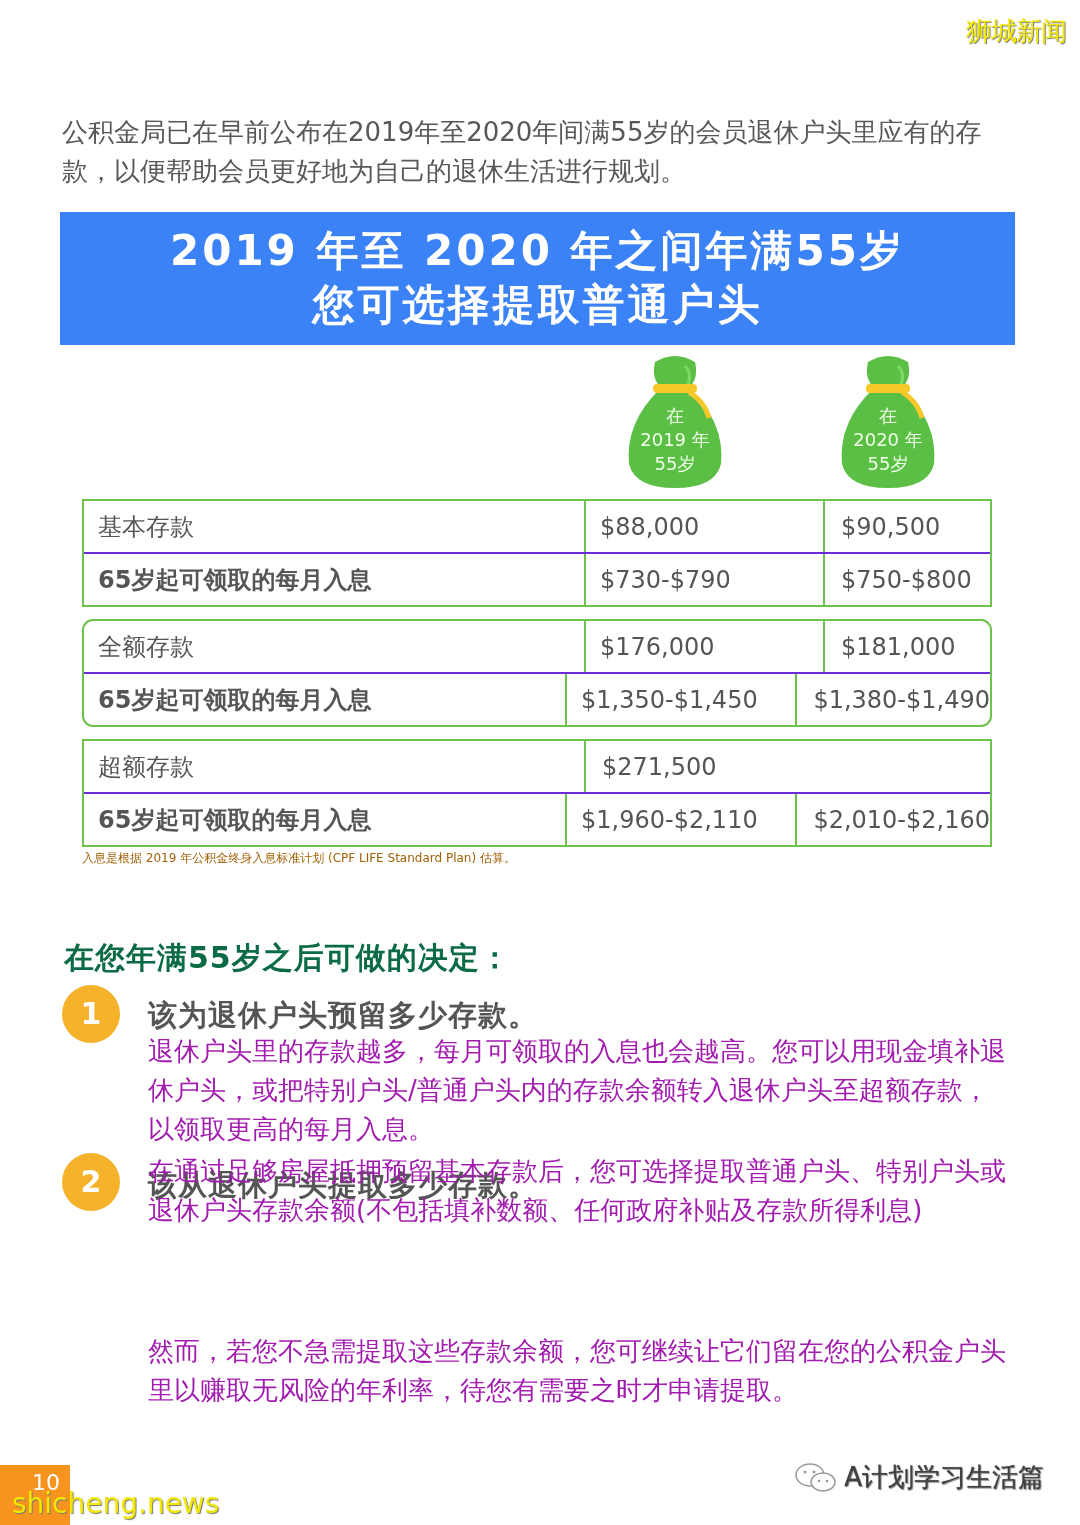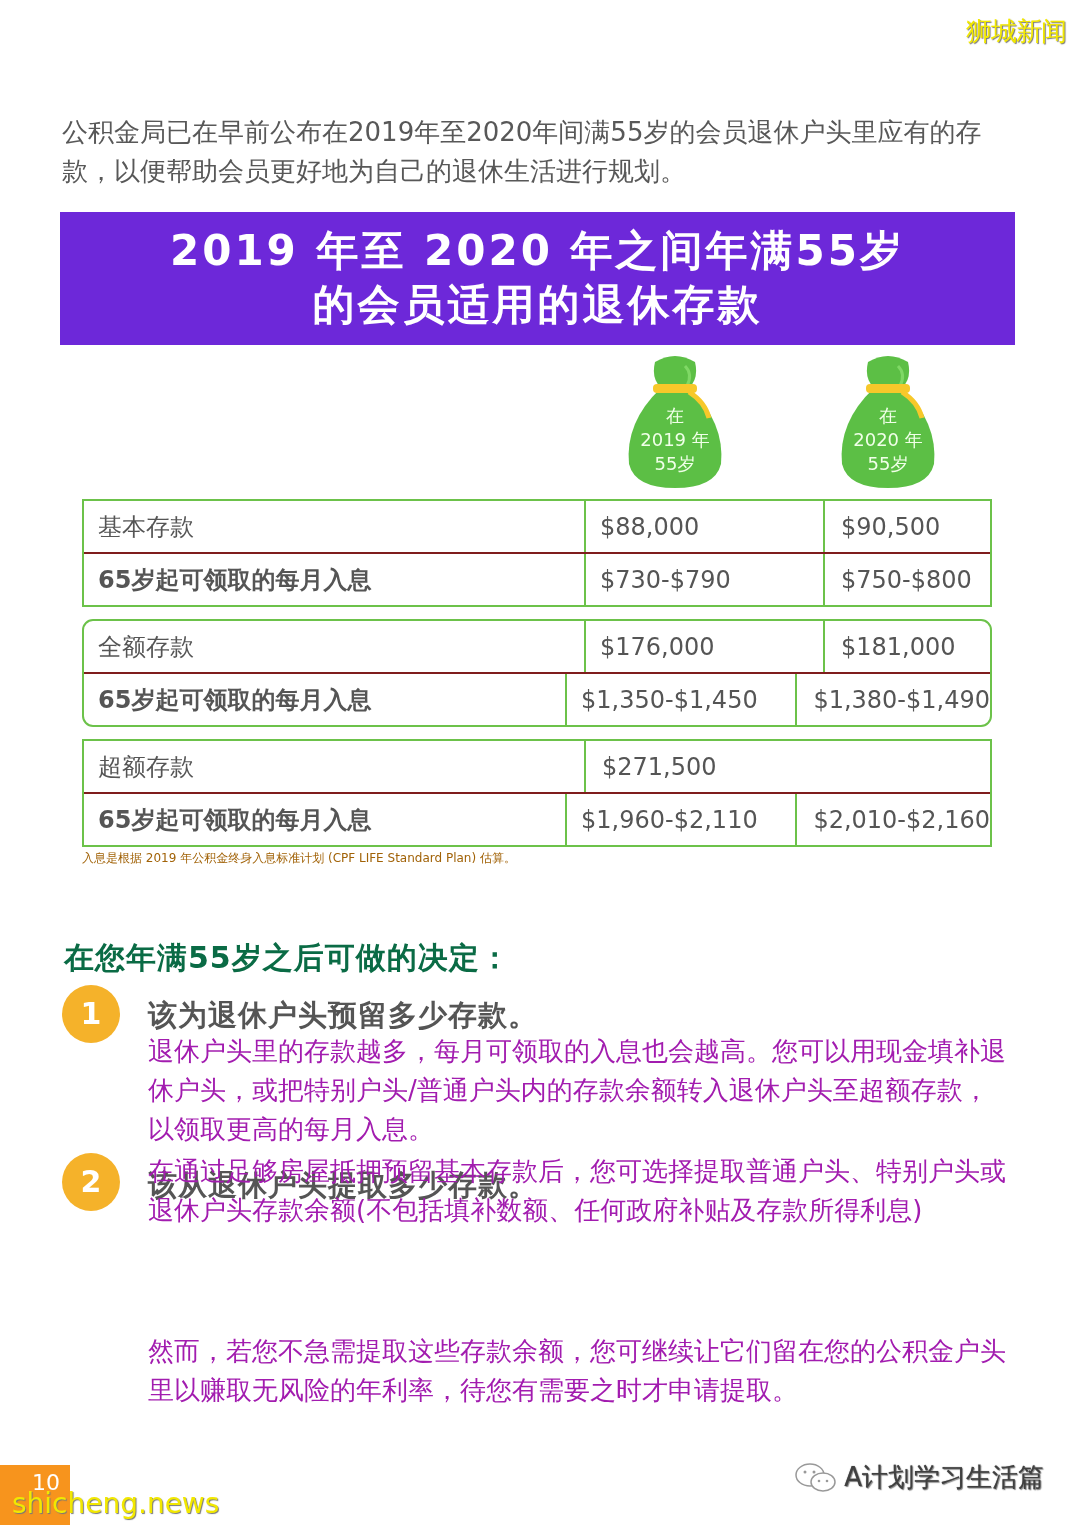--- a/index.html
+++ b/index.html
@@ -8,37 +8,37 @@
     background:#ffffff; font-family:"DejaVu Sans", "Liberation Sans", sans-serif; color:#555555;
   }
   .watermark-top {
     position:absolute; right:14px; top:14px; font-size:26px; color:#f2e800;
     text-shadow:1px 1px 1px #777; letter-spacing:-1px;
   }
   .intro {
     position:absolute; left:62px; top:113px; width:960px; font-size:26px; line-height:39px; color:#585858;
   }
   .banner {
-    position:absolute; left:60px; top:212px; width:955px; height:133px; background:#6d28d9;
+    position:absolute; left:60px; top:212px; width:955px; height:133px; background:#3b82f6;
     color:#ffffff; text-align:center; font-weight:bold; font-size:42px; line-height:54px;
     letter-spacing:3px; padding-top:12px; box-sizing:border-box;
   }
   .bag {
     position:absolute; width:100px; height:140px; top:352px;
   }
   .bag svg { position:absolute; left:0; top:0; }
   .bag .bag-text {
     position:absolute; left:0; top:52px; width:100px; text-align:center; color:#f0ffe8;
     font-size:18px; line-height:24px;
   }
   .table-group {
     position:absolute; left:82px; width:910px; border:2px solid #6cc24a; box-sizing:border-box;
   }
   .row { display:flex; height:51px; }
-  .row + .row { border-top:2px solid #7f1d1d; }
+  .row + .row { border-top:2px solid #6d28d9; }
   .cell {
     display:flex; align-items:center; box-sizing:border-box; font-size:24px; color:#555;
   }
   .cell.label { width:500px; padding-left:14px; }
   .cell.v1 { width:239px; border-left:2px solid #6cc24a; padding-left:14px; }
   .cell.v2 { flex:1; border-left:2px solid #6cc24a; padding-left:16px; }
   .cell.bold { font-weight:bold; }
   .footnote {
     position:absolute; left:82px; top:850px; font-size:12px; color:#a16207;
   }
@@ -71,21 +71,21 @@
 </style>
 </head>
 <body>
 
 <div class="watermark-top">狮城新闻</div>
 
 <div class="intro">公积金局已在早前公布在2019年至2020年间满55岁的会员退休户头里应有的存款，以便帮助会员更好地为自己的退休生活进行规划。</div>
 
 <div class="banner">
   <div>2019 年至 2020 年之间年满55岁</div>
-  <div>的会员适用的退休存款</div>
+  <div>您可选择提取普通户头</div>
 </div>
 
 <div class="bag" style="left:625px;">
   <svg width="100" height="140" viewBox="0 0 100 140">
     <path d="M30 10 Q50 -2 70 10 Q74 26 64 36 L36 36 Q26 26 30 10 Z" fill="#5cbf45"></path>
     <path d="M36 36 Q0 70 4 112 Q10 136 50 136 Q90 136 96 112 Q100 70 64 36 Z" fill="#5cbf45"></path>
     <path d="M60 14 Q68 22 62 34" stroke="#7fd865" stroke-width="3" fill="none"></path>
     <rect x="28" y="32" width="44" height="9" rx="4" fill="#f7c82a"></rect>
     <path d="M64 40 Q80 50 84 66" stroke="#f7c82a" stroke-width="5" fill="none"></path>
   </svg>

